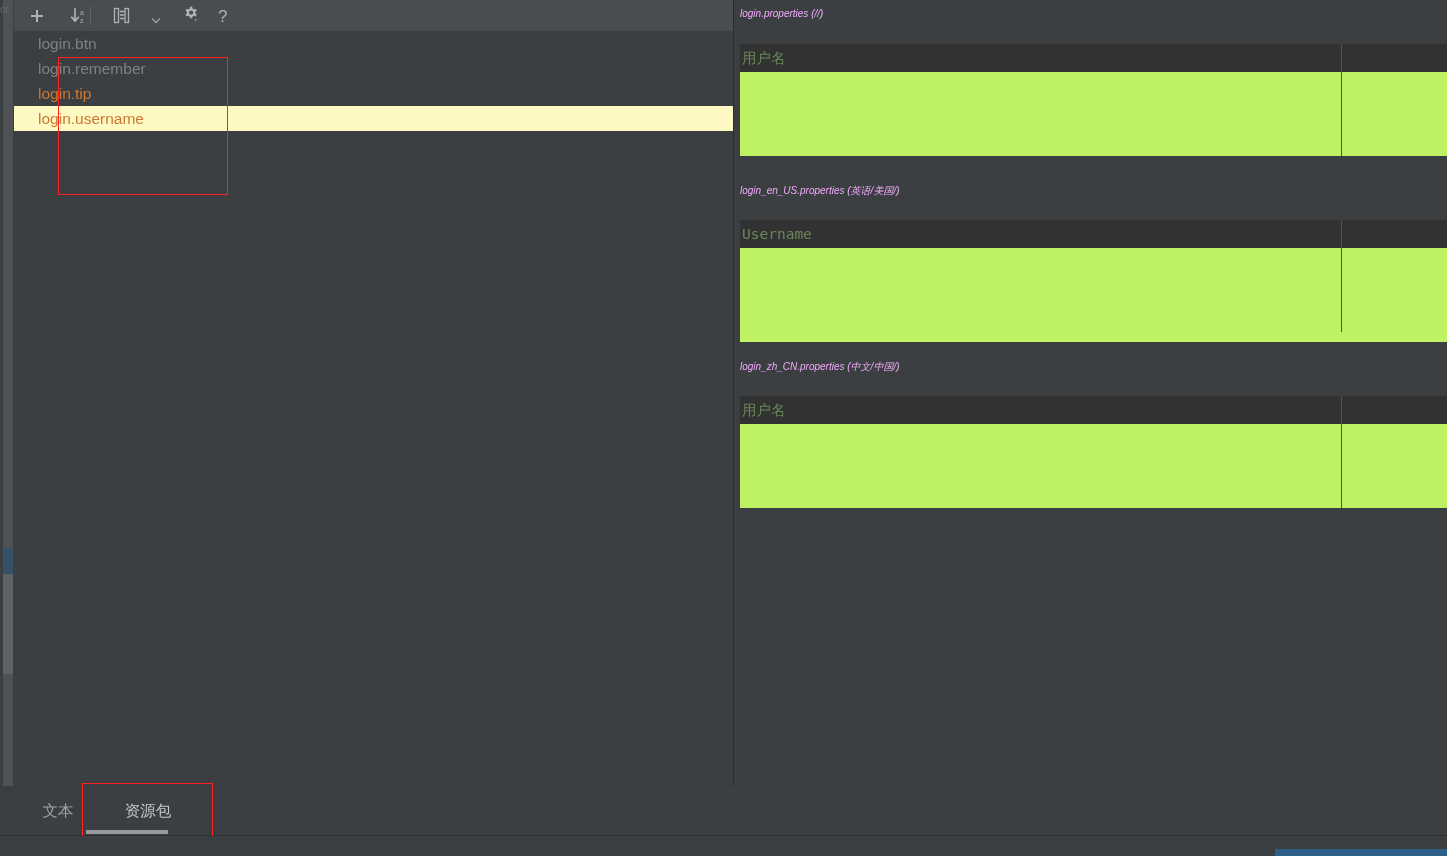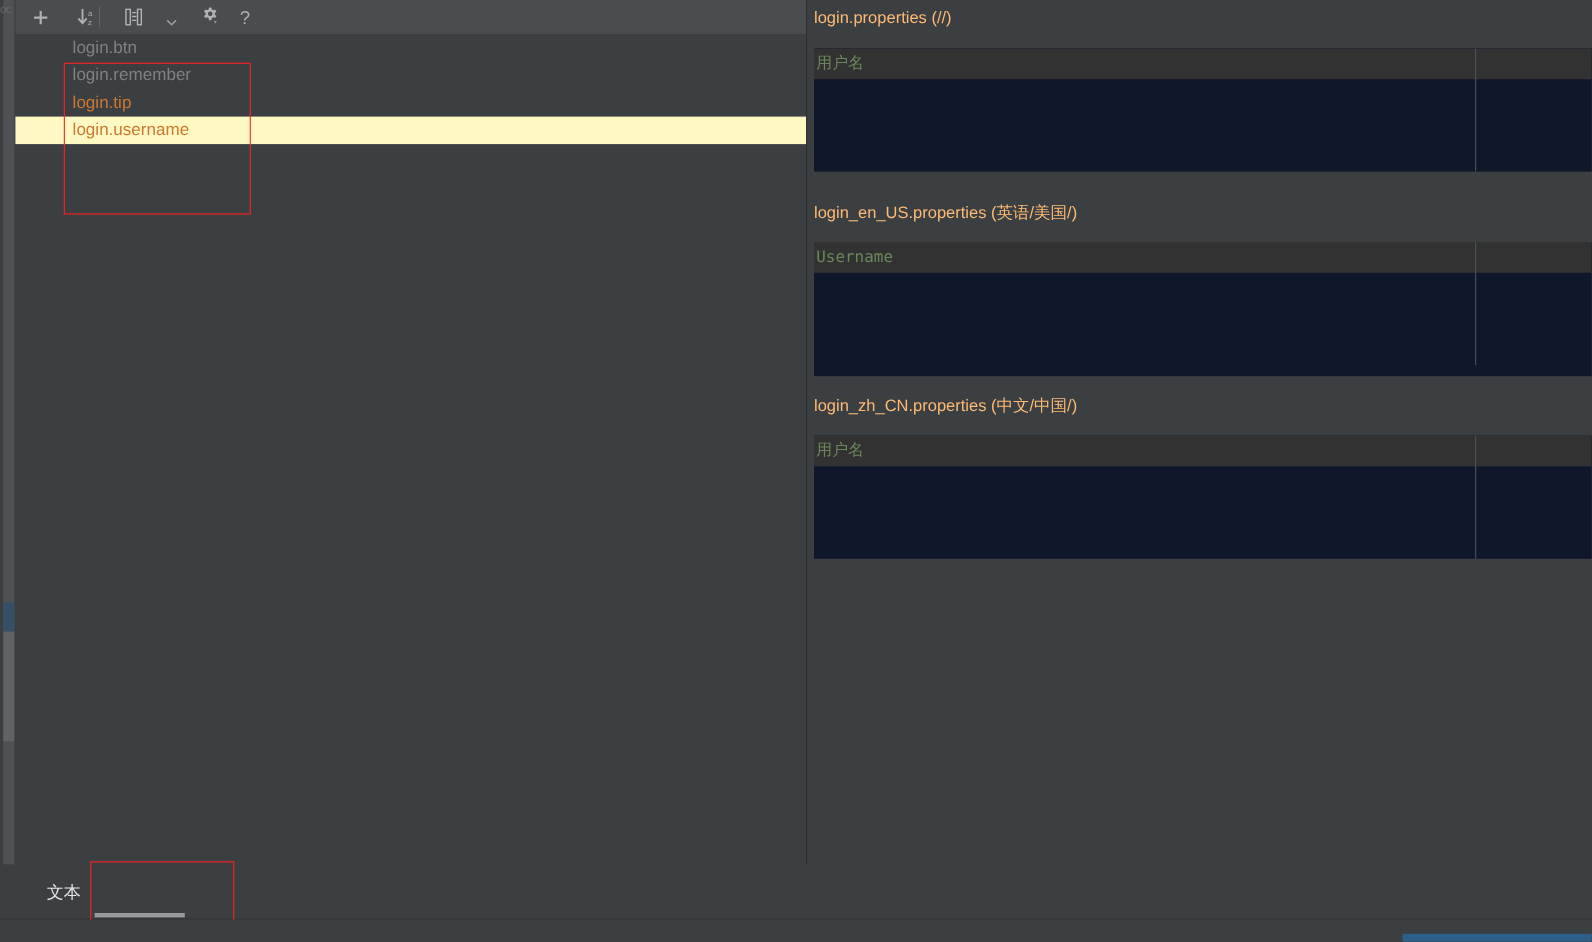--- a/index.html
+++ b/index.html
@@ -93,21 +93,21 @@
   }
   .tree-row {
     position: relative;
     height: 25px;
     line-height: 25px;
     font-size: 15.5px;
     white-space: nowrap;
     color: #a9b7c6;
   }
   .tree-row.root { padding-left: 0; }
-  .tree-row.child { padding-left: 52px; }
+  .tree-row.child { padding-left: 24px; }
   .tree-row.selected { background: #fef9c3; }
   .tree-row.untranslated > .key-label { color: #808080; }
   .tree-row.translated   > .key-label { color: #cc7832; }
   .key-label { font-size: 15.5px; }
 
   .chevron {
     position: absolute;
     left: 8px; top: 0;
     width: 16px; height: 25px;
     display: flex; align-items: center; justify-content: center;
@@ -158,29 +158,30 @@
   #right-panel {
     position: absolute;
     left: 734px; top: 0;
     width: 713px; height: 786px;
     background: #3c3f41;
   }
   .locale-block { position: absolute; left: 0; width: 713px; }
   .locale-title {
     position: absolute;
     left: 6px; top: 0;
-    font-size: 15px;
-    color: #fdba74;
+    font-size: 10px;
+    color: #f0abfc;
     white-space: nowrap;
+    font-style: italic;
   }
   .value-editor {
     position: absolute;
     left: 6px;
     width: 707px;
-    background: #0f172a;
+    background: #bef264;
     overflow: hidden;
   }
   .value-currentline {
     position: absolute;
     left: 0; top: 0;
     width: 100%; height: 28px;
     background: #323232;
   }
   .value-text {
     position: absolute;
@@ -213,21 +214,21 @@
     background: #2f3133;
   }
   .bottom-tab {
     position: absolute;
     top: 0;
     height: 50px;
     display: flex;
     align-items: center;
     justify-content: center;
     font-size: 15.5px;
-    color: #e5e5e5;
+    color: #a3a3a3;
     cursor: default;
   }
   #tab-text { left: 28px; width: 60px; }
   #tab-bundle { left: 88px; width: 120px; color: #c4c6c8; }
   #tab-bundle-underline {
     position: absolute;
     left: 86px; top: 44px;
     width: 82px; height: 4px;
     background: #989a9c;
   }
@@ -352,20 +353,21 @@
         <div class="value-currentline"></div>
         <div class="editor-divider" style="height: 112px;"></div>
         <div class="value-text">用户名</div>
       </div>
     </div>
   </div>
 
 <div id="tabbar">
   <div id="tabbar-line"></div>
   <div class="bottom-tab" id="tab-text">文本</div>
+  <div class="bottom-tab" id="tab-bundle">资源包</div>
   <div id="tab-bundle-underline"></div>
 </div>
 
 <div class="anno-box" id="anno-tab"></div>
 
 <div id="statusbar">
   
   
   
 </div>

